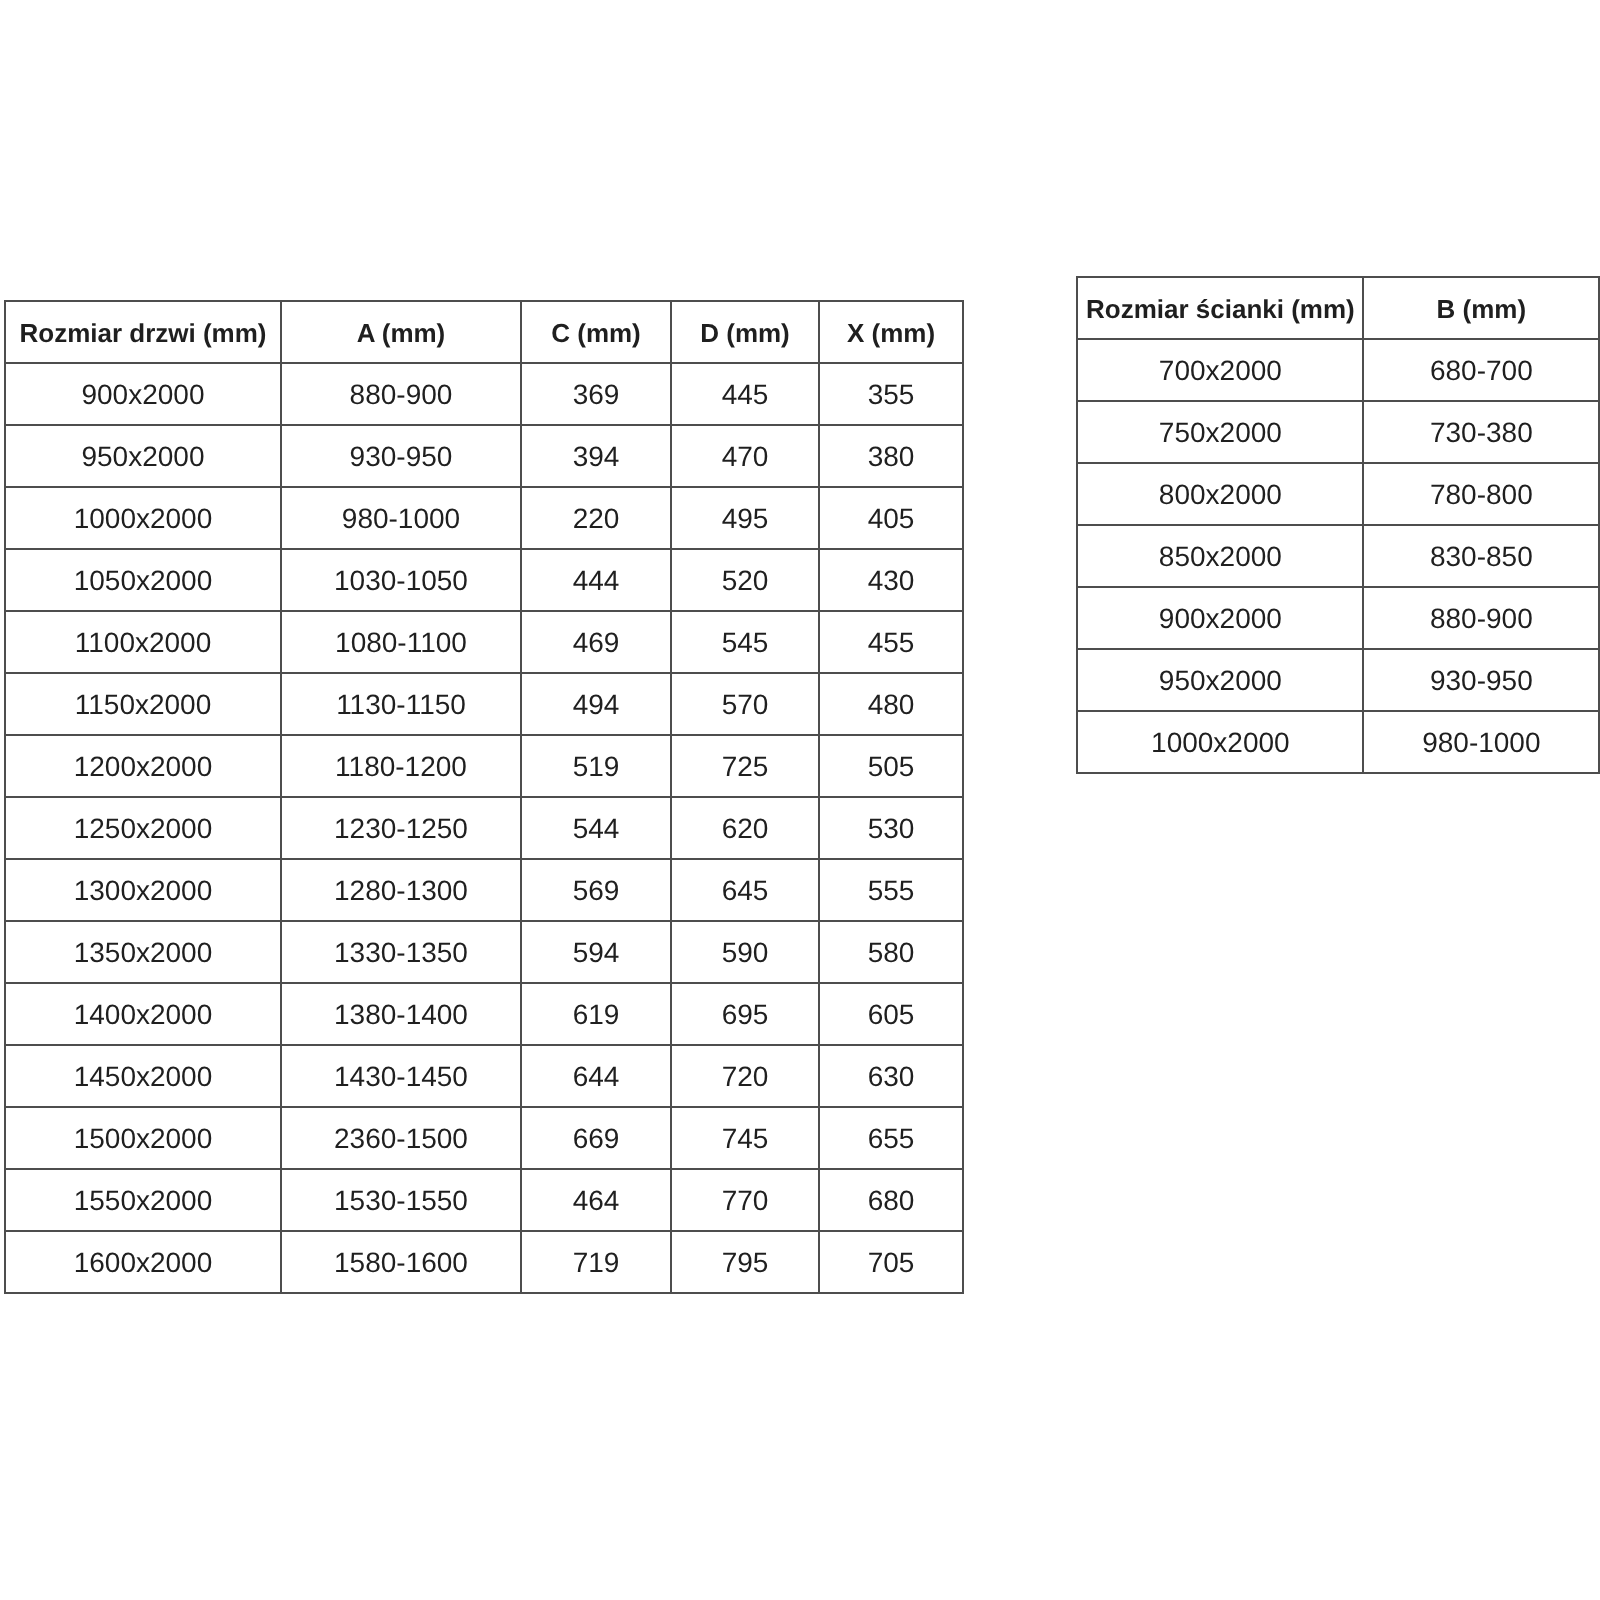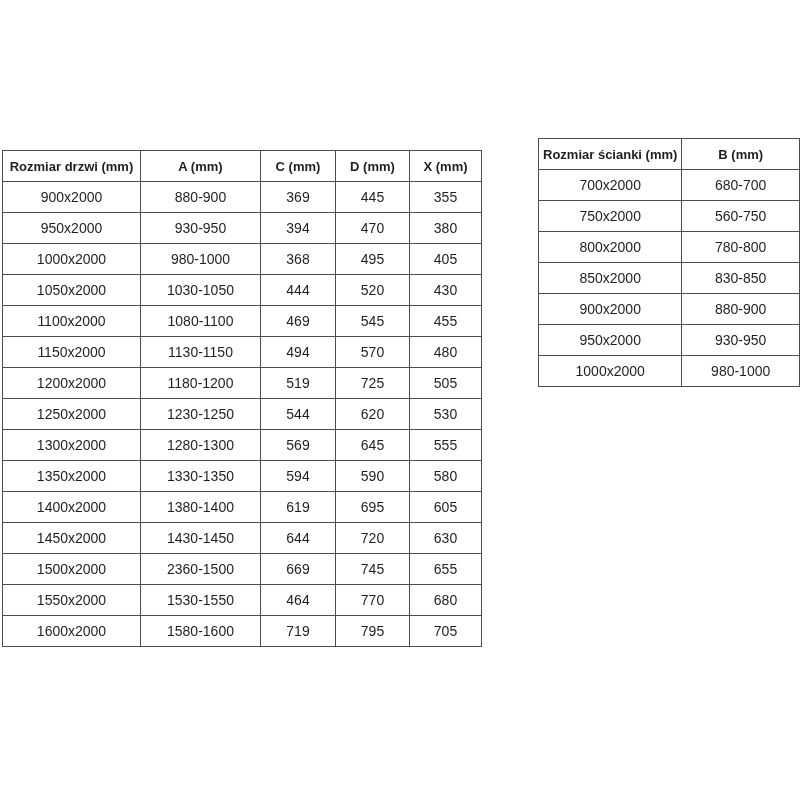--- a/index.html
+++ b/index.html
@@ -75,21 +75,21 @@
         <tr>
           <td>950x2000</td>
           <td>930-950</td>
           <td>394</td>
           <td>470</td>
           <td>380</td>
         </tr>
         <tr>
           <td>1000x2000</td>
           <td>980-1000</td>
-          <td>368</td>
+          <td>220</td>
           <td>495</td>
           <td>405</td>
         </tr>
         <tr>
           <td>1050x2000</td>
           <td>1030-1050</td>
           <td>444</td>
           <td>520</td>
           <td>430</td>
         </tr>
@@ -183,21 +183,21 @@
           <th>B (mm)</th>
         </tr>
       </thead>
       <tbody>
         <tr>
           <td>700x2000</td>
           <td>680-700</td>
         </tr>
         <tr>
           <td>750x2000</td>
-          <td>560-750</td>
+          <td>730-380</td>
         </tr>
         <tr>
           <td>800x2000</td>
           <td>780-800</td>
         </tr>
         <tr>
           <td>850x2000</td>
           <td>830-850</td>
         </tr>
         <tr>

